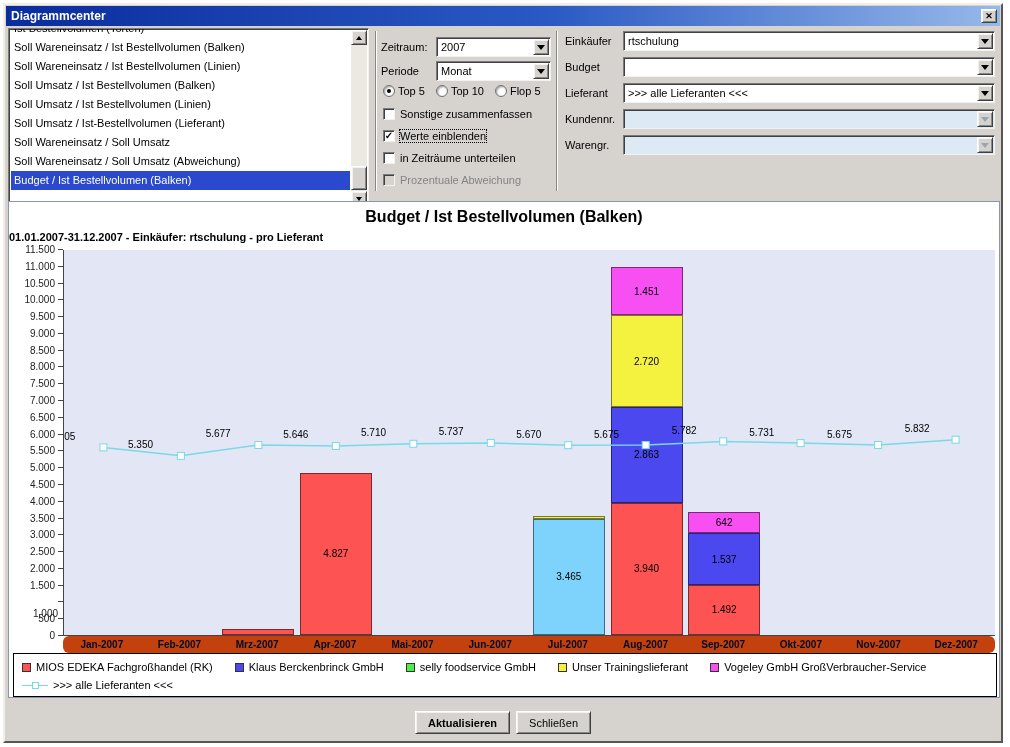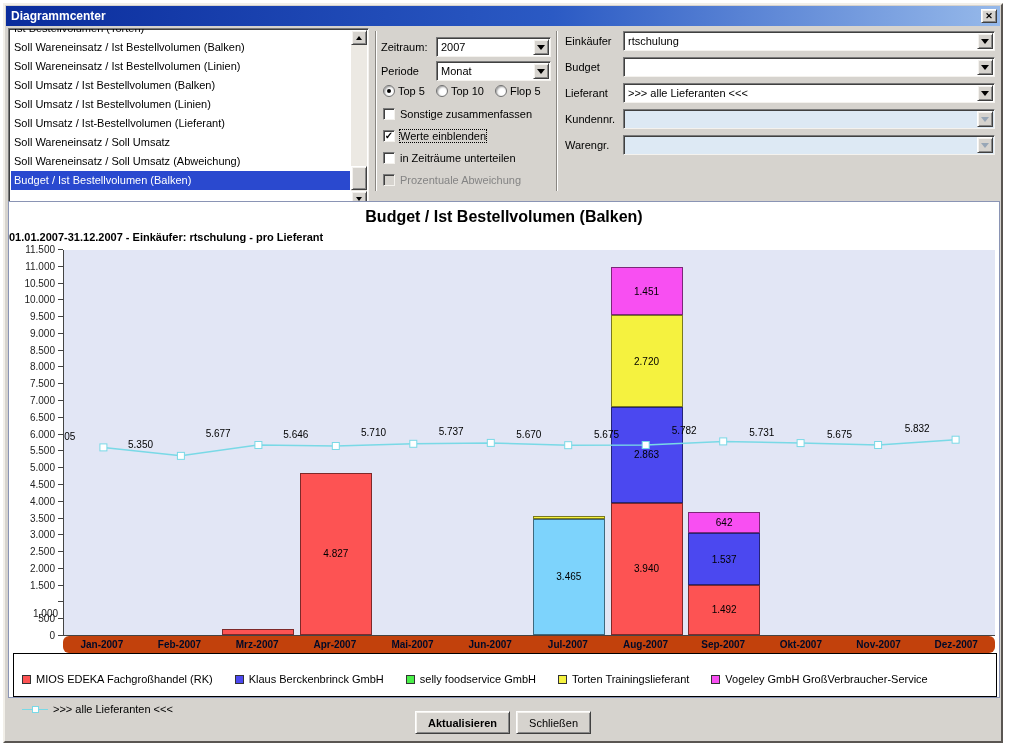--- a/index.html
+++ b/index.html
@@ -88,21 +88,21 @@
     border-left:1px solid #444; border-bottom:1px solid #444; overflow:hidden; }
   .plot svg { position:absolute; left:0; top:0; width:100%; height:100%; z-index:3; pointer-events:none; }
   .seg { position:absolute; z-index:1; border:1px solid rgba(0,0,0,.5);
     display:flex; align-items:center; justify-content:center; overflow:hidden; }
   .seglab { font-size:10px; color:#000; }
   .linelab { position:absolute; width:44px; text-align:center; font-size:10px; color:#000; z-index:4; }
   .band { position:absolute; left:54px; top:434px; width:932px; height:17px; display:flex; }
   .month { flex:1; text-align:center; font-size:10px; font-weight:bold; color:#000a28; line-height:17px; white-space:nowrap; overflow:hidden; }
   .legend { position:absolute; left:4px; top:451px; width:984px; height:44px; background:#fff;
     border:1px solid #000; padding:4px 8px; }
-  .lg-row { display:flex; align-items:center; height:18px; gap:22px;margin-top:12px; }
+  .lg-row { display:flex; align-items:center; height:18px; gap:22px; }
   .lg-item { display:flex; align-items:center; gap:5px; }
   .lg-swatch { width:9px; height:9px; border:1px solid #333; display:inline-block; }
   .lg-text { font-size:11px; color:#000; white-space:nowrap; }
   .lg-line { width:26px; height:9px; position:relative; display:inline-block; }
   .lg-line::before { content:''; position:absolute; left:0; right:0; top:4px; border-top:1px solid currentColor; }
   .lg-line-box { position:absolute; left:10px; top:1px; width:7px; height:7px; background:#fff; border:1px solid currentColor; }
 
   
   .btn-row { position:absolute; left:0; right:0; top:706px; display:flex; justify-content:center; gap:6px; }
   .push-btn { height:23px; padding:0 12px; font-family:"Liberation Sans",sans-serif; font-size:11px; color:#000;
@@ -380,21 +380,21 @@
           <span class="lg-item">
             <span class="lg-swatch" style="background: rgb(75, 72, 240);"></span>
             <span class="lg-text">Klaus Berckenbrinck GmbH</span>
           </span>
           <span class="lg-item">
             <span class="lg-swatch" style="background: rgb(73, 239, 73);"></span>
             <span class="lg-text">selly foodservice GmbH</span>
           </span>
           <span class="lg-item">
             <span class="lg-swatch" style="background: rgb(245, 242, 63);"></span>
-            <span class="lg-text">Torten Trainingslieferant</span>
+            <span class="lg-text">Unser Trainingslieferant</span>
           </span>
           <span class="lg-item">
             <span class="lg-swatch" style="background: rgb(248, 79, 242);"></span>
             <span class="lg-text">Vogeley GmbH GroßVerbraucher-Service</span>
           </span>
         </div>
       <div class="lg-row">
           <span class="lg-item">
             <span class="lg-line" style="color: rgb(121, 217, 230);">
               <span class="lg-line-box"></span>

